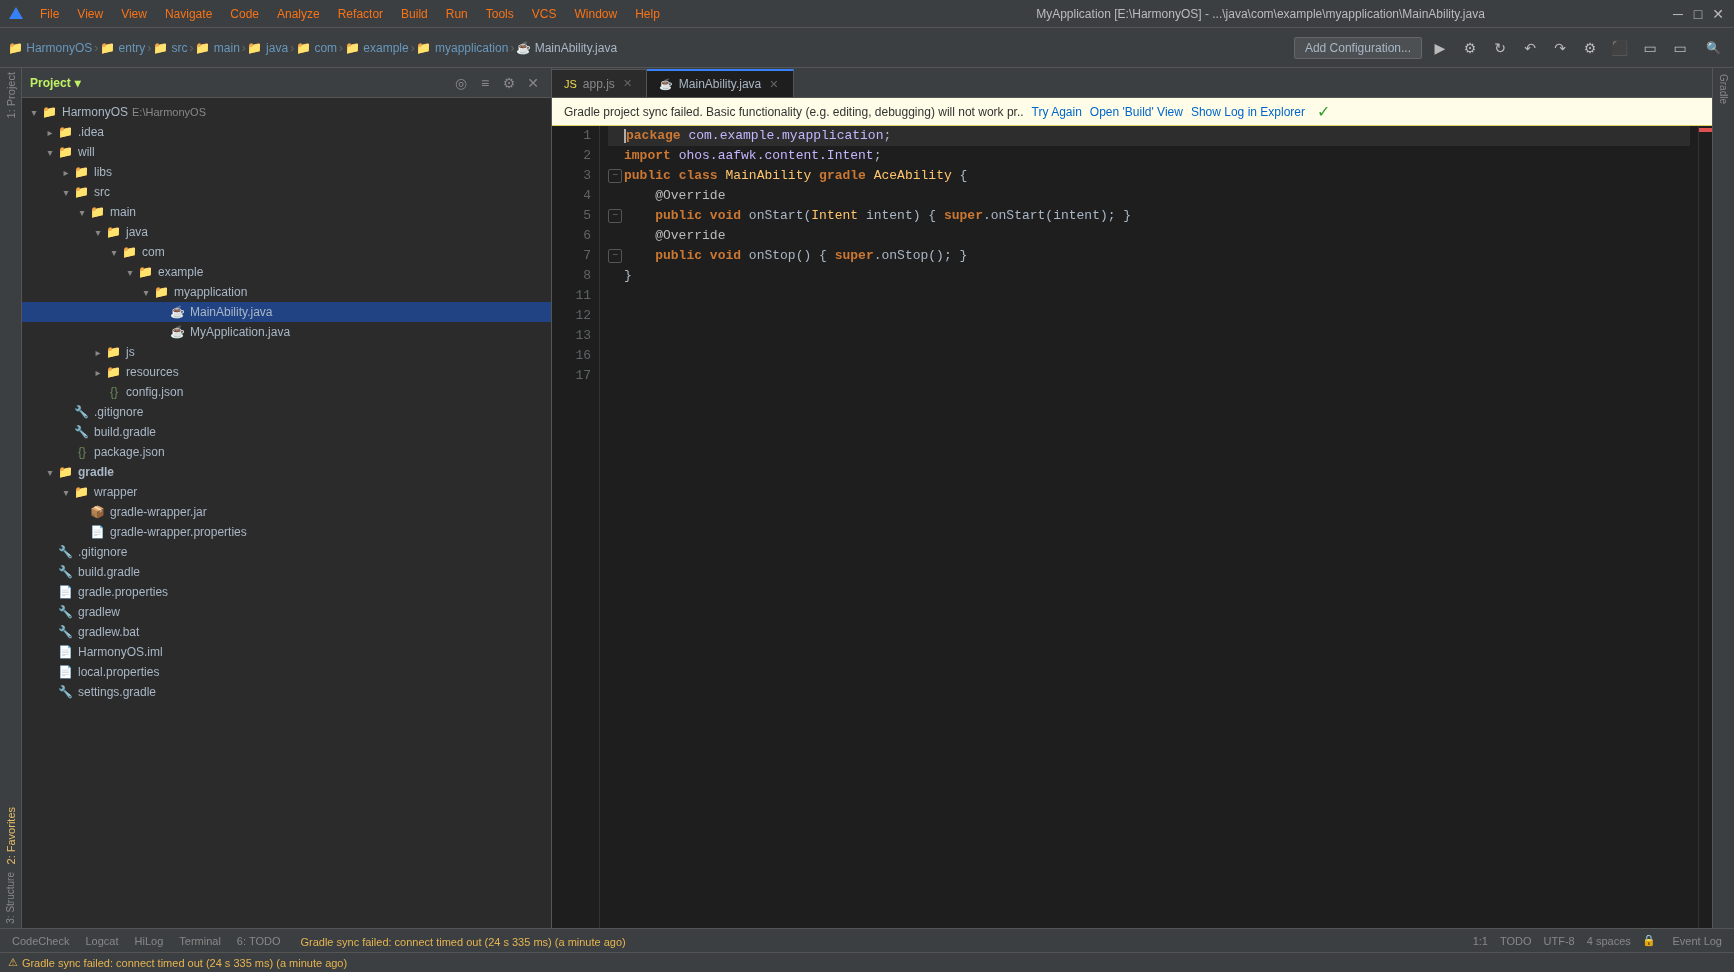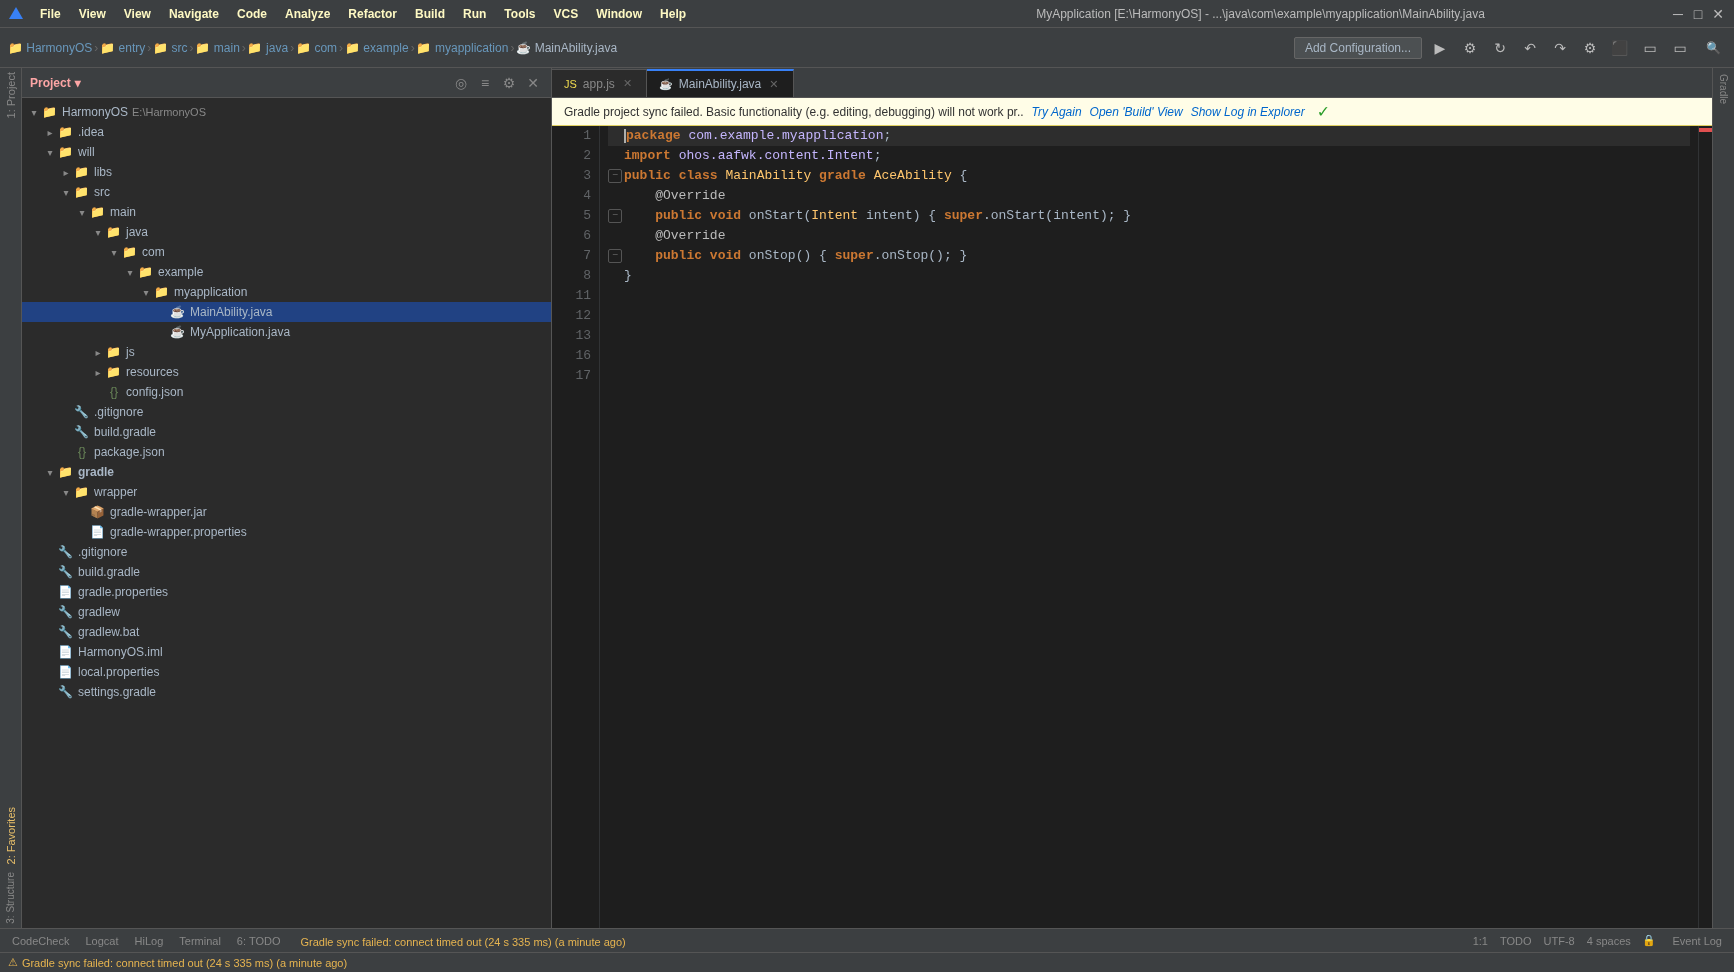--- a/index.html
+++ b/index.html
@@ -31,24 +31,23 @@
       margin-right: 8px;
     }
     .title-bar-menu {
       display: flex;
       gap: 2px;
       flex: 1;
     }
     .menu-item {
       padding: 2px 8px;
       cursor: pointer;
-      color: #fef9c3;
+      color: #f97316;
       font-size: 12px;
       border-radius: 2px;
-      font-weight: bold;
     }
     .title-bar-title {
       flex: 1;
       text-align: center;
       color: #bbb;
       font-size: 12px;
     }
     .title-bar-controls {
       display: flex;
       gap: 4px;
@@ -168,21 +167,21 @@
       height: 30px;
       background: #3c3f41;
       display: flex;
       align-items: center;
       padding: 0 8px;
       border-bottom: 1px solid #555;
       gap: 6px;
     }
     .panel-title {
       font-size: 12px;
-      color: #fca5a5;
+      color: #bef264;
       font-weight: bold;
       flex: 1;
       display: flex;
       align-items: center;
       gap: 4px;
     }
     .panel-actions {
       display: flex;
       gap: 4px;
     }
@@ -294,21 +293,20 @@
       align-items: center;
       font-size: 12px;
       color: #333;
       flex-shrink: 0;
       gap: 8px;
     }
     .notification-link {
       color: #0066cc;
       cursor: pointer;
       text-decoration: none;
-      font-style: italic;
     }
 
     
     .code-editor {
       flex: 1;
       display: flex;
       overflow: hidden;
       background: #1e1e1e;
     }
     .line-numbers {

